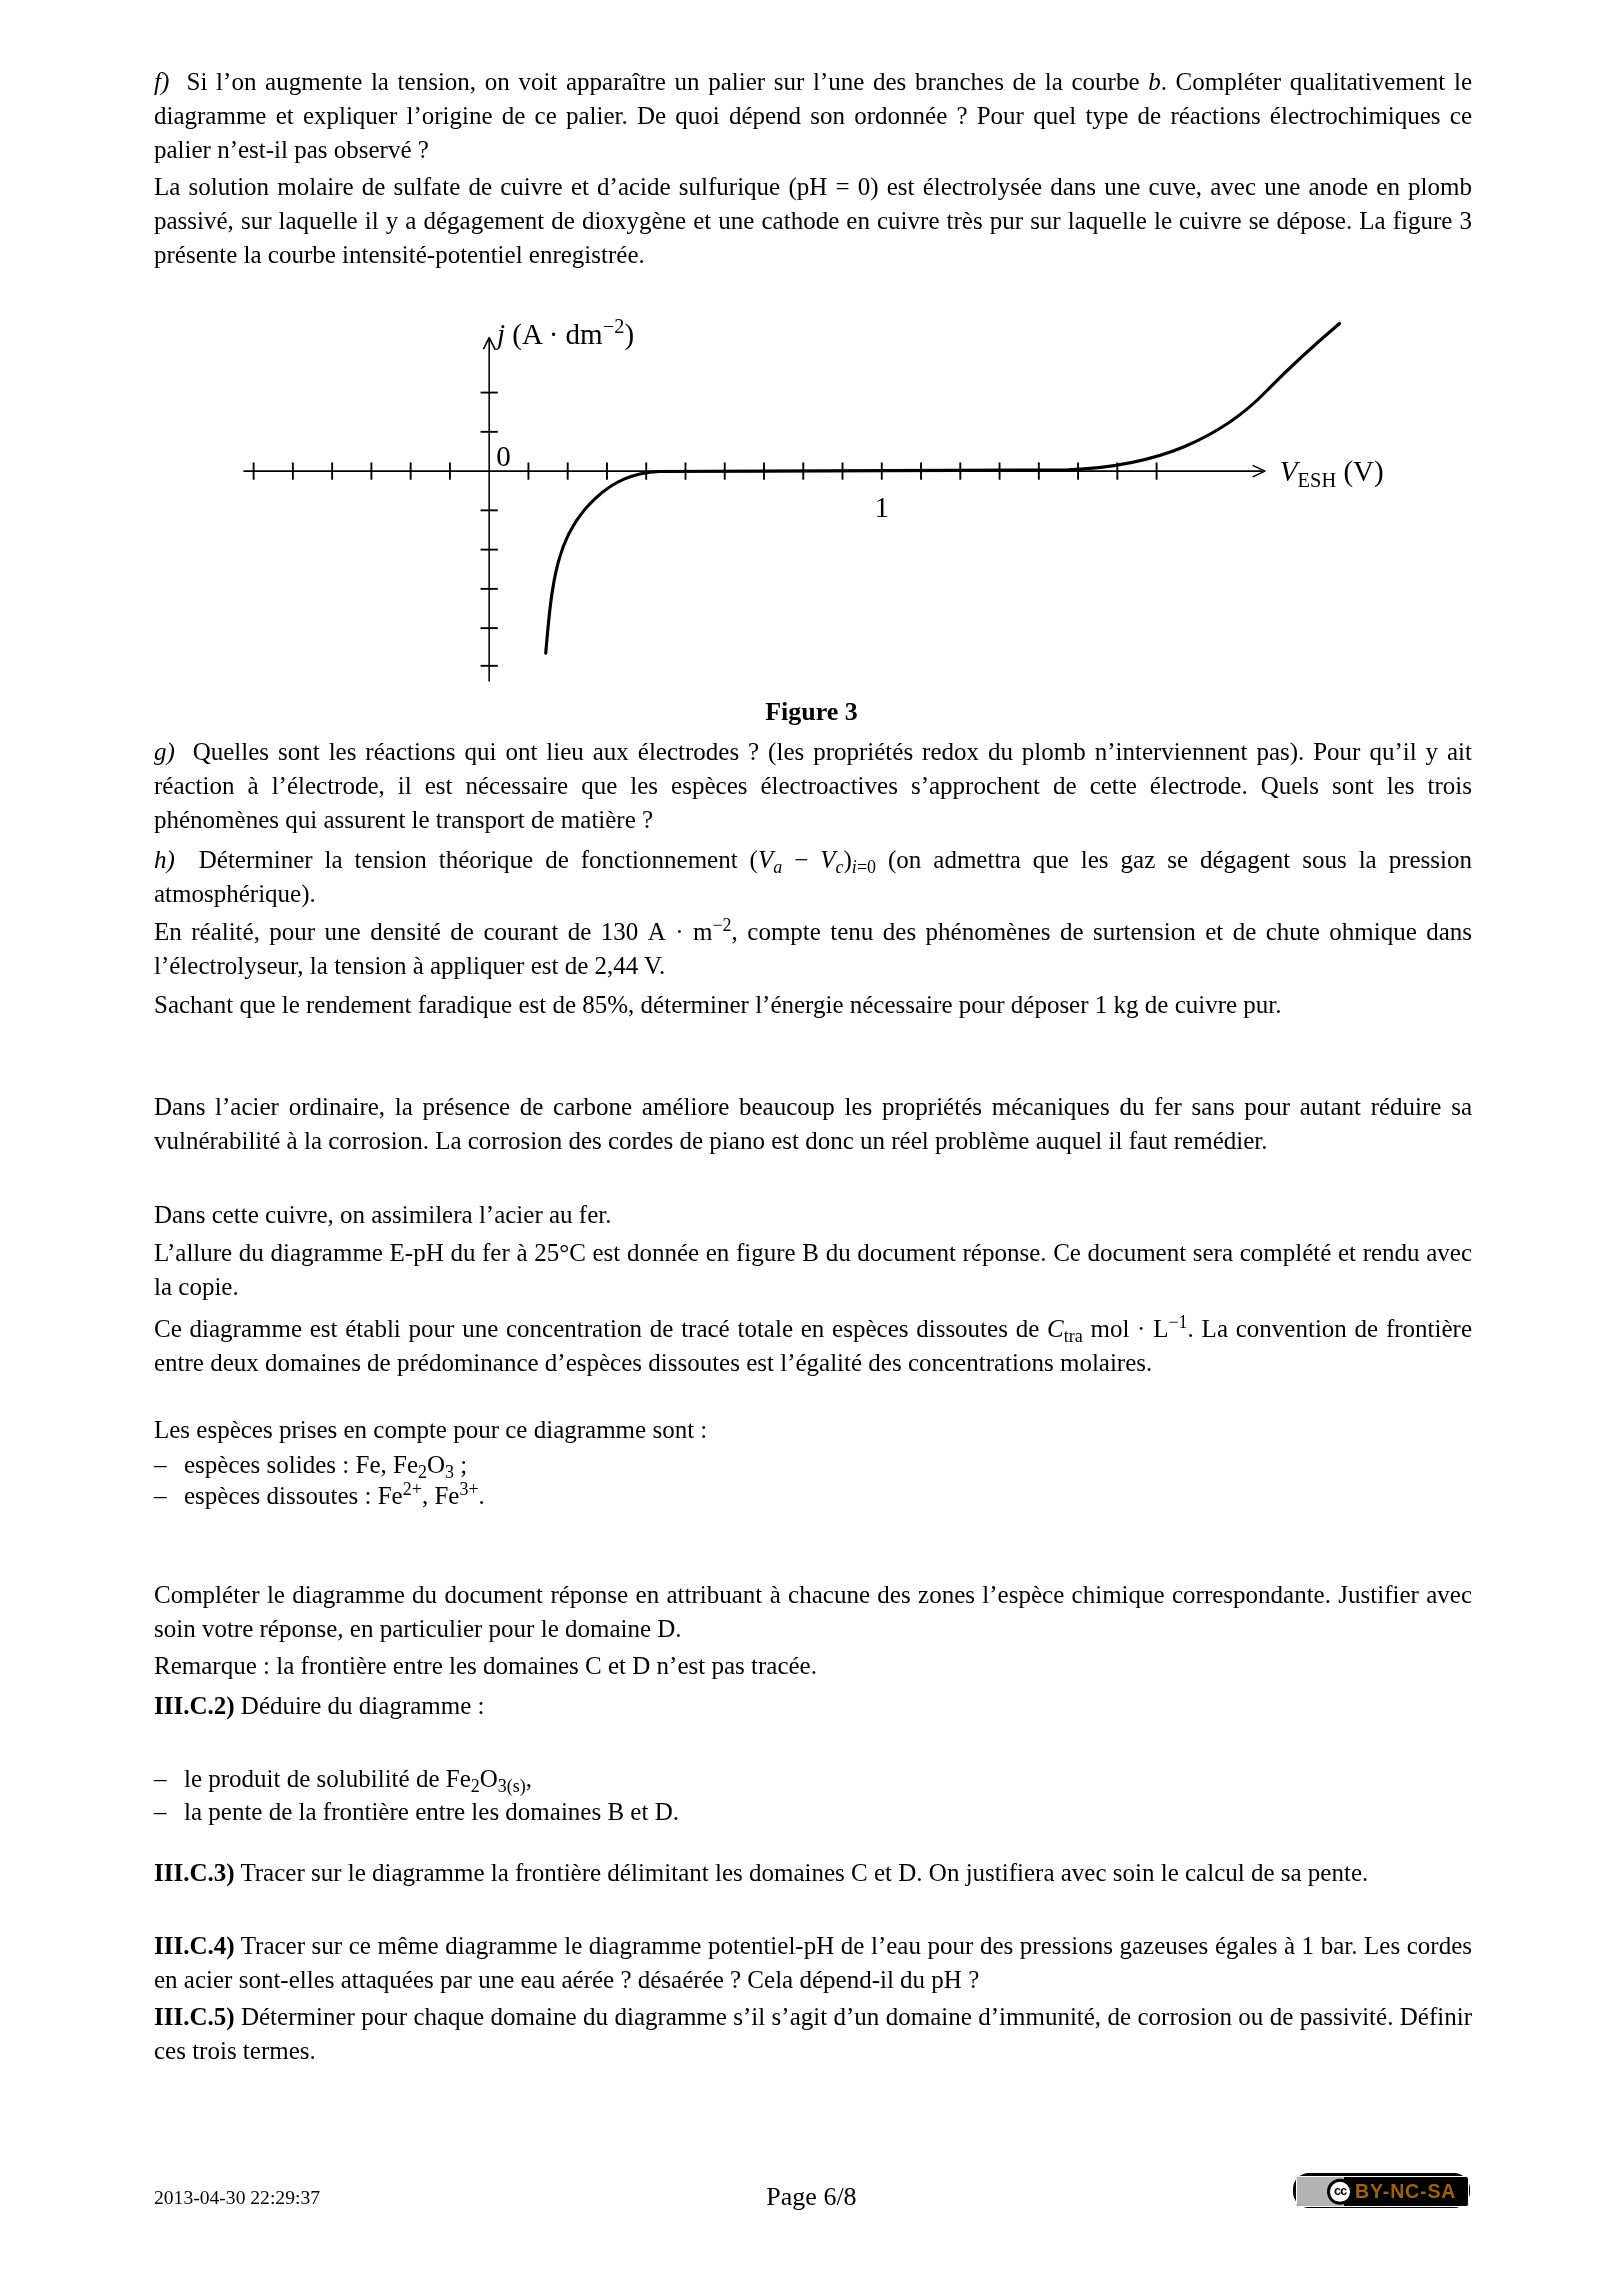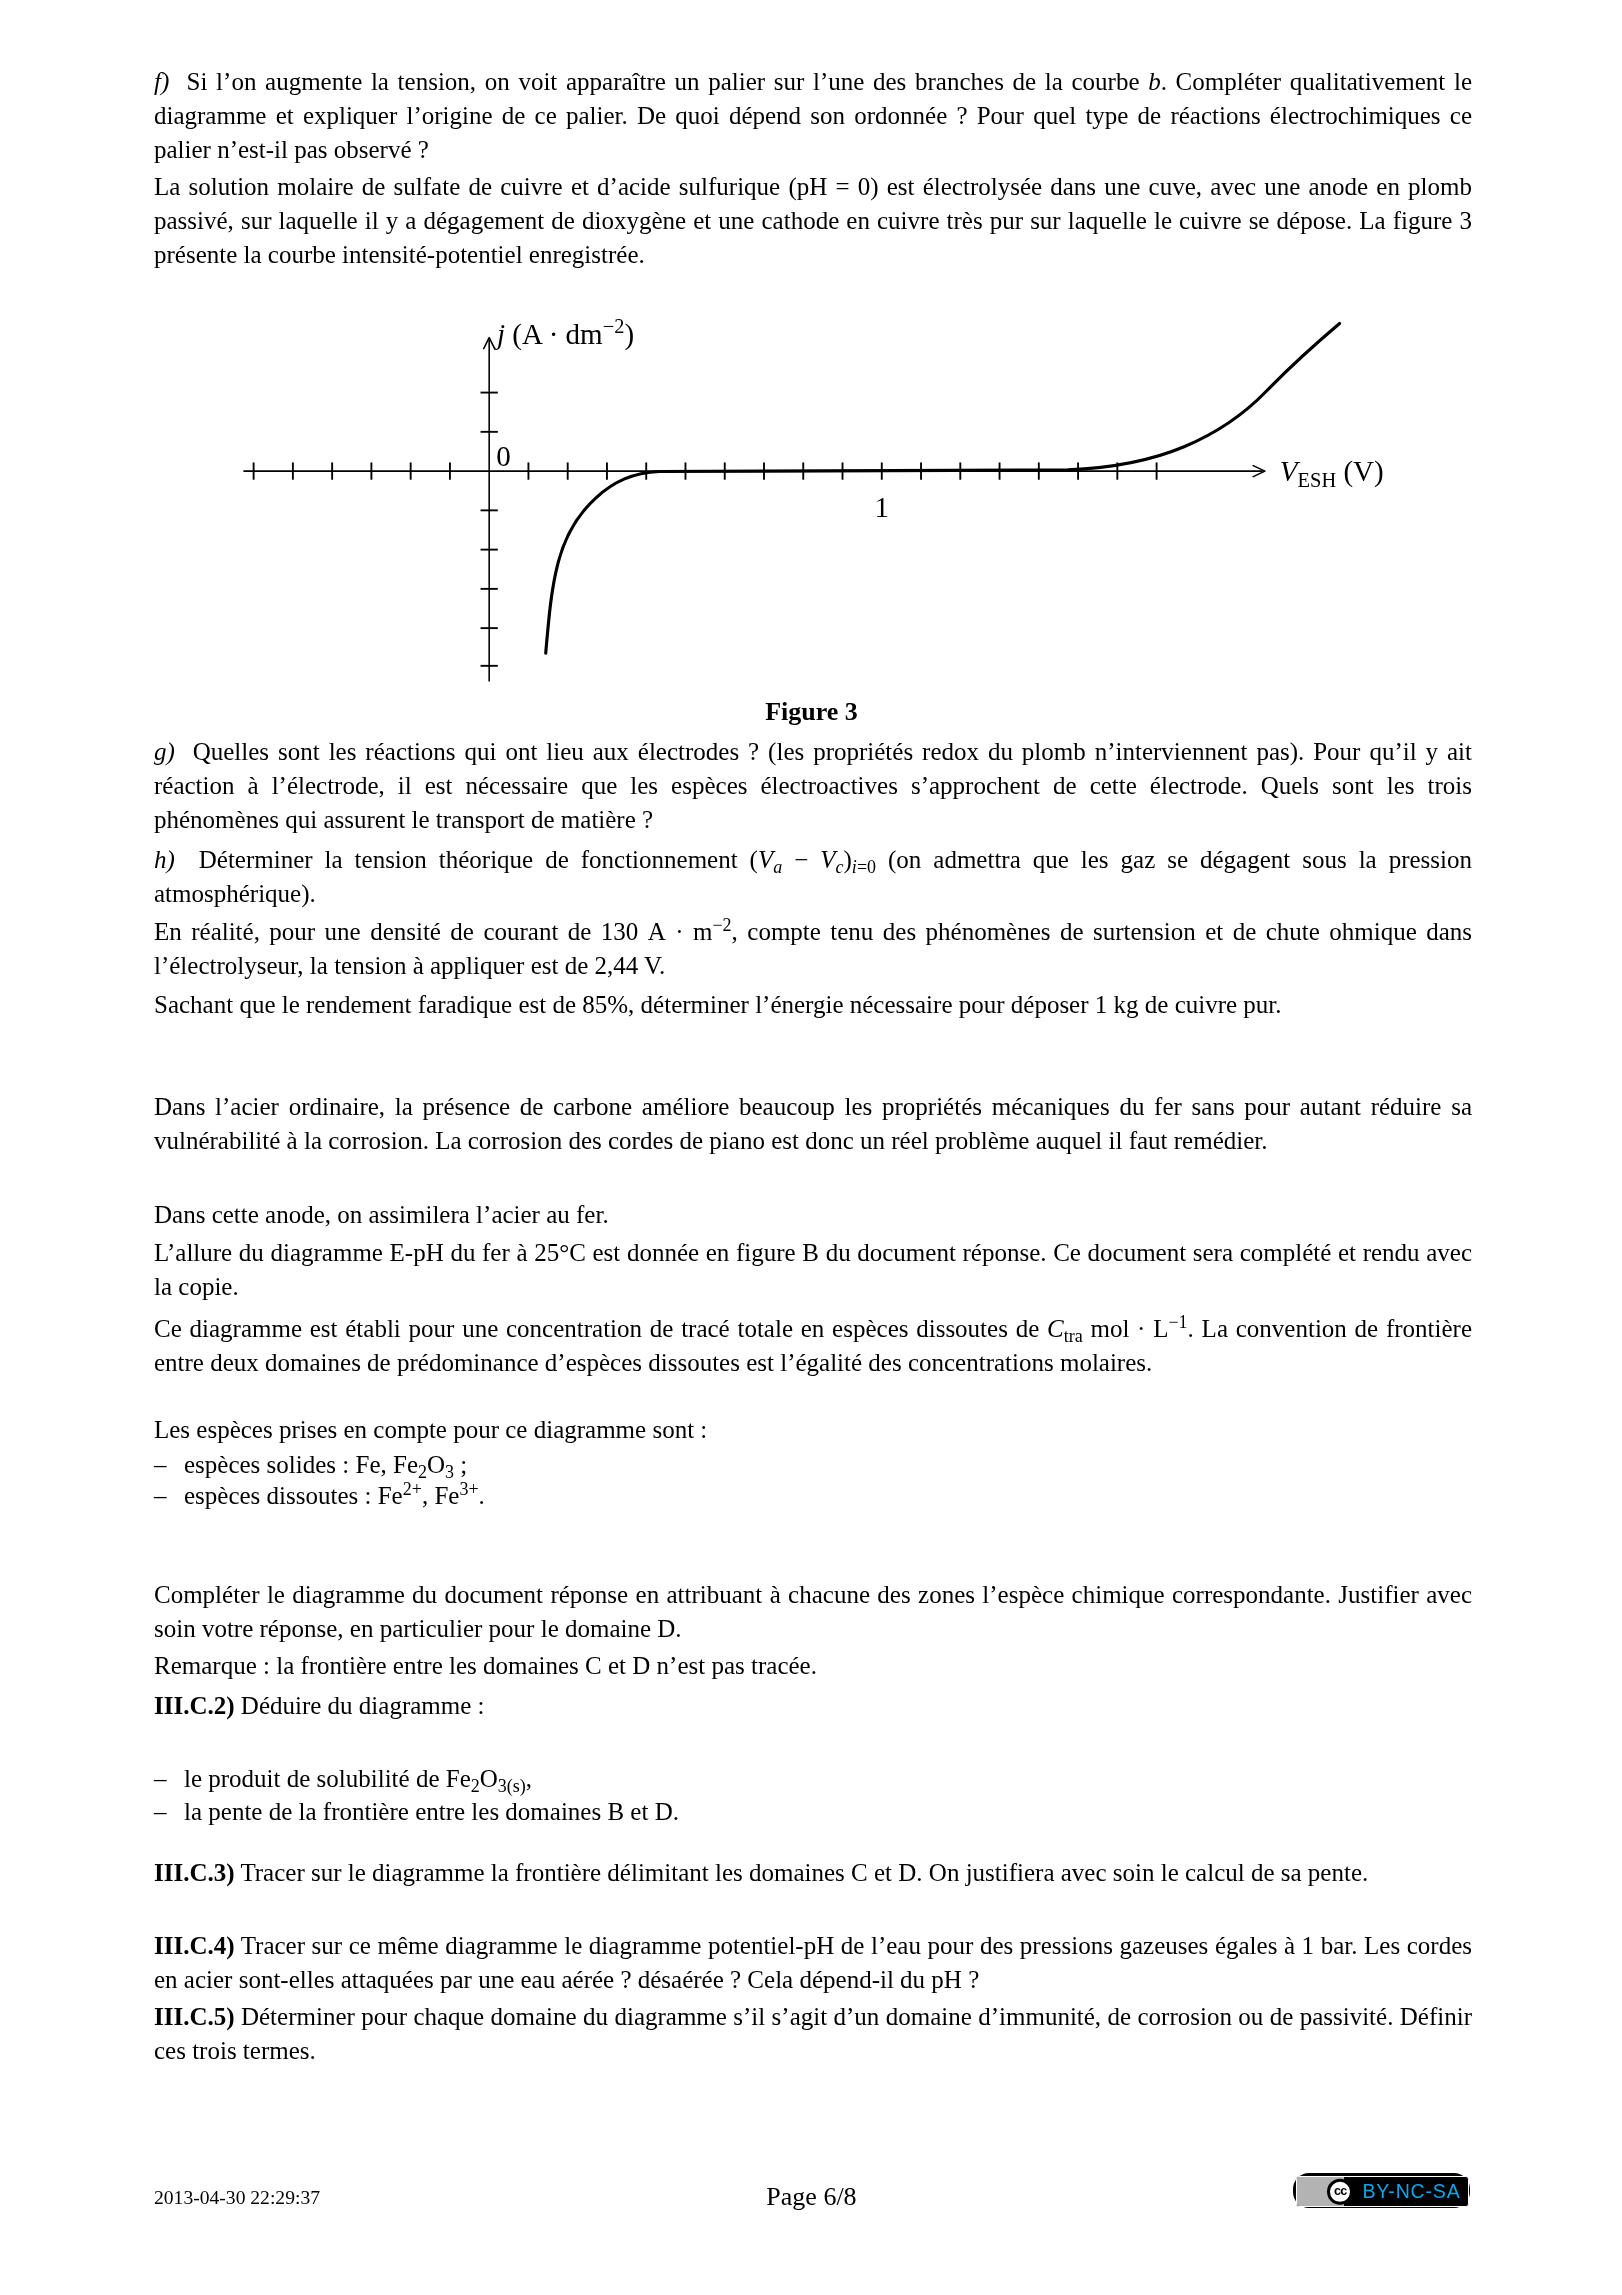--- a/index.html
+++ b/index.html
@@ -35,22 +35,22 @@
     background:#000;display:flex;align-items:center;overflow:hidden;
   }
   .cc-panel{position:relative;width:47px;height:100%;background:#b3b3b3;flex:0 0 auto;}
   .cc-circle{
     position:absolute;left:30px;top:50%;transform:translateY(-50%);
     width:20.4px;height:20.4px;background:#fff;border:3.1px solid #000;border-radius:50%;
     display:flex;align-items:center;justify-content:center;z-index:2;
     font-weight:bold;font-size:12.6px;letter-spacing:-0.8px;color:#000;line-height:1;
   }
   .badge-label{
-    flex:1;color:#0ea5e9;font-weight:normal;font-size:19.6px;letter-spacing:0.8px;
-    text-align:center;padding-left:11px;
+    flex:1;color:#a16207;font-weight:bold;font-size:19.6px;letter-spacing:0.8px;
+    text-align:left;padding-left:11px;
   }
   .figsvg text{font-family:"Liberation Serif", serif;fill:#000;}
 </style>
 </head>
 <body>
 
 <div class="page">
 
   <div class="blk" style="top:65px"><i>f)</i>&nbsp; Si l’on augmente la tension, on voit apparaître un palier sur l’une des branches de la courbe <i>b</i>. Compléter qualitativement le diagramme et expliquer l’origine de ce palier. De quoi dépend son ordonnée&nbsp;? Pour quel type de réactions électrochimiques ce palier n’est-il pas observé&nbsp;?</div>
   <div class="blk" style="top:170px">La solution molaire de sulfate de cuivre et d’acide sulfurique (pH&nbsp;=&nbsp;0) est électrolysée dans une cuve, avec une anode en plomb passivé, sur laquelle il y a dégagement de dioxygène et une cathode en cuivre très pur sur laquelle le cuivre se dépose. La figure 3 présente la courbe intensité-potentiel enregistrée.</div>
@@ -115,21 +115,21 @@
 
   <div class="fig-caption">Figure 3</div>
 
   <div class="blk" style="top:735px"><i>g)</i>&nbsp; Quelles sont les réactions qui ont lieu aux électrodes&nbsp;? (les propriétés redox du plomb n’interviennent pas). Pour qu’il y ait réaction à l’électrode, il est nécessaire que les espèces électroactives s’approchent de cette électrode. Quels sont les trois phénomènes qui assurent le transport de matière&nbsp;?</div>
   <div class="blk" style="top:843px"><i>h)</i>&nbsp; Déterminer la tension théorique de fonctionnement (<i>V</i><sub><i>a</i></sub>&nbsp;−&nbsp;<i>V</i><sub><i>c</i></sub>)<sub><i>i</i>=0</sub> (on admettra que les gaz se dégagent sous la pression atmosphérique).</div>
   <div class="blk" style="top:915px">En réalité, pour une densité de courant de 130&nbsp;A&nbsp;·&nbsp;m<sup>−2</sup>, compte tenu des phénomènes de surtension et de chute ohmique dans l’électrolyseur, la tension à appliquer est de 2,44 V.</div>
   <div class="blk" style="top:988px">Sachant que le rendement faradique est de 85%, déterminer l’énergie nécessaire pour déposer 1&nbsp;kg de cuivre pur.</div>
 
 
   <div class="blk" style="top:1090px">Dans l’acier ordinaire, la présence de carbone améliore beaucoup les propriétés mécaniques du fer sans pour autant réduire sa vulnérabilité à la corrosion. La corrosion des cordes de piano est donc un réel problème auquel il faut remédier.</div>
-  <div class="blk" style="top:1198px">Dans cette anode, on assimilera l’acier au fer.</div>
+  <div class="blk" style="top:1198px">Dans cette cuivre, on assimilera l’acier au fer.</div>
   <div class="blk" style="top:1236px">L’allure du diagramme E-pH du fer à 25°C est donnée en figure B du document réponse. Ce document sera complété et rendu avec la copie.</div>
   <div class="blk" style="top:1312px">Ce diagramme est établi pour une concentration de tracé totale en espèces dissoutes de <i>C</i><sub>tra</sub>&nbsp;mol&nbsp;·&nbsp;L<sup>−1</sup>. La convention de frontière entre deux domaines de prédominance d’espèces dissoutes est l’égalité des concentrations molaires.</div>
 
   <div class="blk" style="top:1413px">Les espèces prises en compte pour ce diagramme sont&nbsp;:</div>
   <div class="blk" style="top:1448px"><span class="dash">–</span><span>espèces solides&nbsp;: Fe, Fe<sub>2</sub>O<sub>3</sub>&nbsp;;</span></div>
   <div class="blk" style="top:1479px"><span class="dash">–</span><span>espèces dissoutes&nbsp;: Fe<sup>2+</sup>, Fe<sup>3+</sup>.</span></div>
 
   <div class="blk" style="top:1578px">Compléter le diagramme du document réponse en attribuant à chacune des zones l’espèce chimique correspondante. Justifier avec soin votre réponse, en particulier pour le domaine D.</div>
   <div class="blk" style="top:1649px">Remarque&nbsp;: la frontière entre les domaines C et D n’est pas tracée.</div>
 

